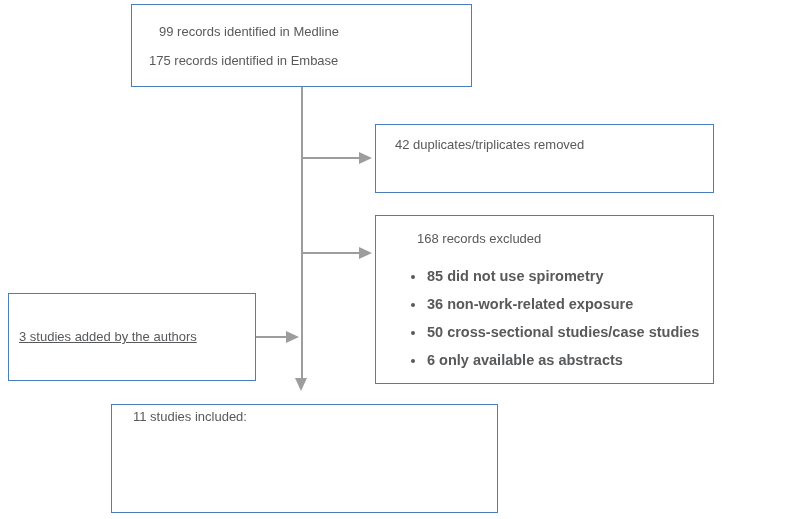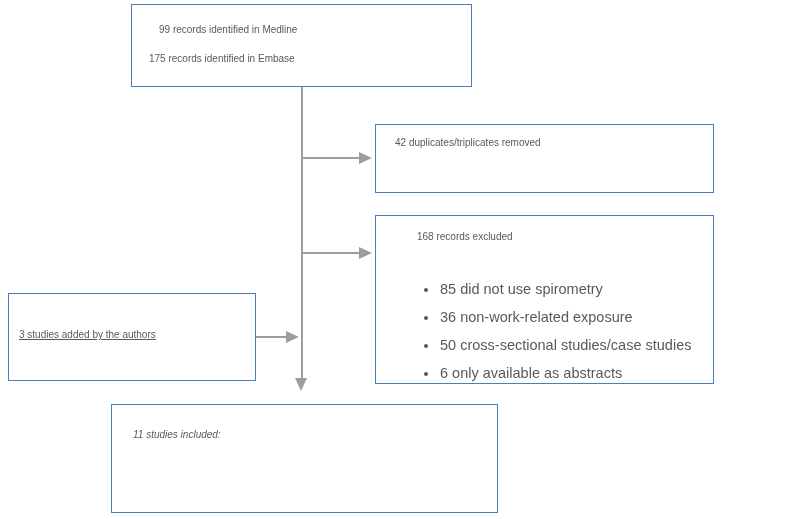--- a/index.html
+++ b/index.html
@@ -22,21 +22,21 @@
   .box {
     position: absolute;
     box-sizing: border-box;
     border: 1.5px solid #4a7ebb;
     background: #ffffff;
     color: #58595b;
   }
   .line-abs {
     position: absolute;
     white-space: nowrap;
-    font-size: 10px;
+    font-size: 13px;
     color: #58595b;
   }
   
   #box-identified {
     left: 131px;
     top: 4px;
     width: 341px;
     height: 83px;
   }
   #box-identified .line-abs.l1 { left: 27px; top: 19px; }
@@ -65,28 +65,29 @@
     height: 88px;
   }
   #box-added .line-abs.l1 { left: 10px; top: 35px; text-decoration: underline; }
 
   #box-included {
     left: 111px;
     top: 404px;
     width: 387px;
     height: 109px;
   }
-  #box-included .head { left: 21px; top: 24px; font-style: italic; }
+  #box-included .head { left: 21px; top: 4px; }
 
   
   ul.bullets {
     position: absolute;
-    margin: 17px;
+    margin: 4px;
     padding: 0;
     list-style: none;
+    font-weight: bold;
   }
   ul.bullets li {
     position: relative;
     font-size: 14.5px;
     color: #58595b;
     white-space: nowrap;
     height: 28px;
     line-height: 28px;
     padding-left: 18px;
   }

